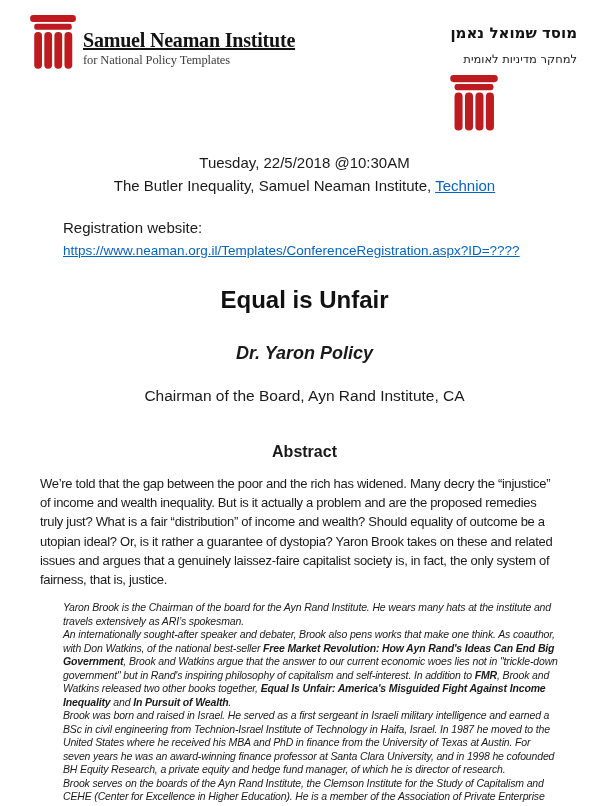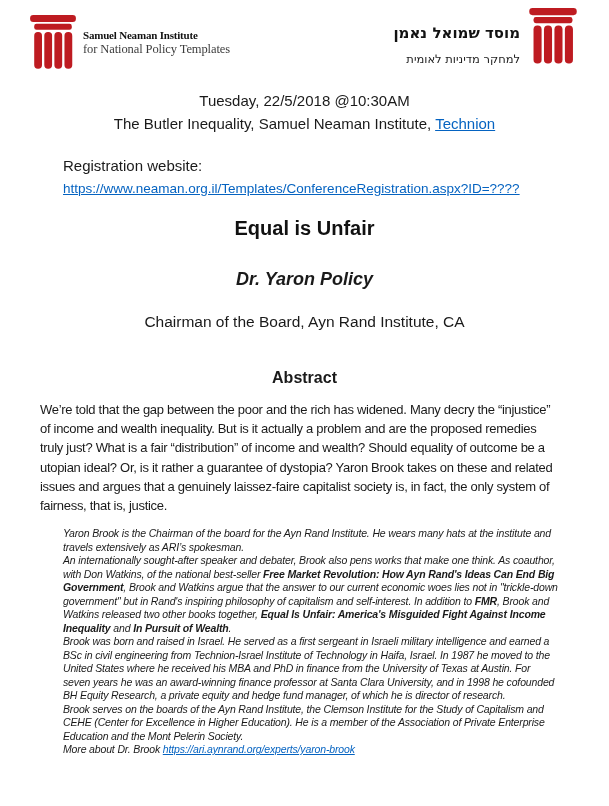--- a/index.html
+++ b/index.html
@@ -16,43 +16,43 @@
   
   .header {
     display: flex;
     justify-content: space-between;
     align-items: flex-start;
     padding: 8px 32px 0 30px;
   }
   .logo-left { display: flex; gap: 7px; margin-top: 7px; }
   .logo-left .column-icon { width: 46px; height: 55px; flex: none; }
   .logo-left-text { margin-top: 14px; font-family: "Liberation Serif", serif; }
-  .logo-title { font-size: 11px; font-weight: bold; letter-spacing: -0.2px; color: #121212; white-space: nowrap; }
+  .logo-title { font-size: 20px; font-weight: bold; letter-spacing: -0.2px; color: #121212; white-space: nowrap; text-decoration: underline; }
   .logo-sub   { font-size: 12.5px; color: #3c3c3c; letter-spacing: -0.1px; margin-top: 1px; white-space: nowrap; }
 
-  .logo-right { display: flex; gap: 9px; align-items: flex-start; }
+  .logo-right { display: flex; gap: 9px; align-items: flex-start; flex-direction: column; }
   .logo-right-text { margin-top: 16px; text-align: right; direction: rtl; font-family: "DejaVu Sans", sans-serif; }
   .he-title { font-size: 15px; font-weight: bold; color: #121212; white-space: nowrap; }
   .he-sub   { font-size: 11.5px; color: #222222; margin-top: 10px; white-space: nowrap; }
   .logo-right .column-icon { width: 48px; height: 57px; flex: none; }
 
   .column-icon { color: var(--brand-color, #be1b21); display: block; }
 
   
   .event { margin-top: 20px; text-align: center; font-size: 15px; line-height: 22.5px; }
 
   
   .registration { margin: 22px 63px 0 63px; }
   .reg-label { font-size: 15px; }
   .reg-link  { display: inline-block; margin-top: 7px; font-size: 13.5px; white-space: nowrap; }
 
   .doc-link { color: var(--link-color, #0563c1); text-decoration: underline; cursor: pointer; }
 
   
-  .talk-title { margin-top: 20px; text-align: center; font-size: 20px; font-weight: bold; color: #111; }
+  .talk-title { margin-top: 27px; text-align: center; font-size: 24px; font-weight: bold; color: #111; }
   .speaker    { margin-top: 29px; text-align: center; font-size: 18px; font-weight: bold; font-style: italic; }
   .role       { margin-top: 23px; text-align: center; font-size: 15.5px; }
 
   
   .abstract-heading { margin-top: 38px; text-align: center; font-size: 16px; font-weight: bold; }
   .abstract-body {
     margin: 13px 49px 0 40px;
     font-size: 13px;
     letter-spacing: -0.3px;
     line-height: 19.2px;

